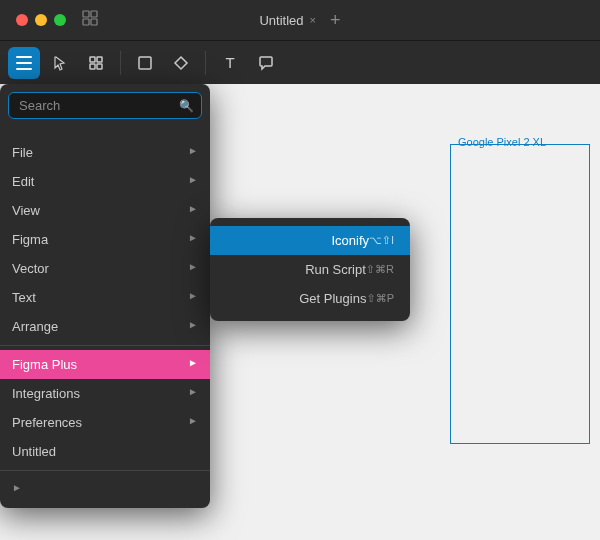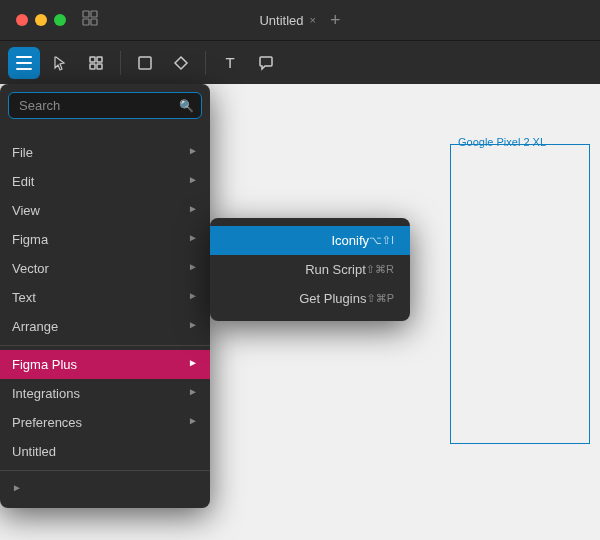--- a/index.html
+++ b/index.html
@@ -189,21 +189,21 @@
     .menu-item {
       display: flex;
       align-items: flex-start;
       justify-content: space-between;
       padding: 7px 12px;
       color: #ccc;
       cursor: pointer;
       font-size: 13px;
     }
     .menu-item.active {
-      background: #be185d;
+      background: #ec4899;
       color: white;
       gap: 36px;
     }
     .menu-item .chevron {
       color: #888;
       font-size: 10px;
     }
     .menu-item.active .chevron { color: white; }
 
     .menu-divider {

